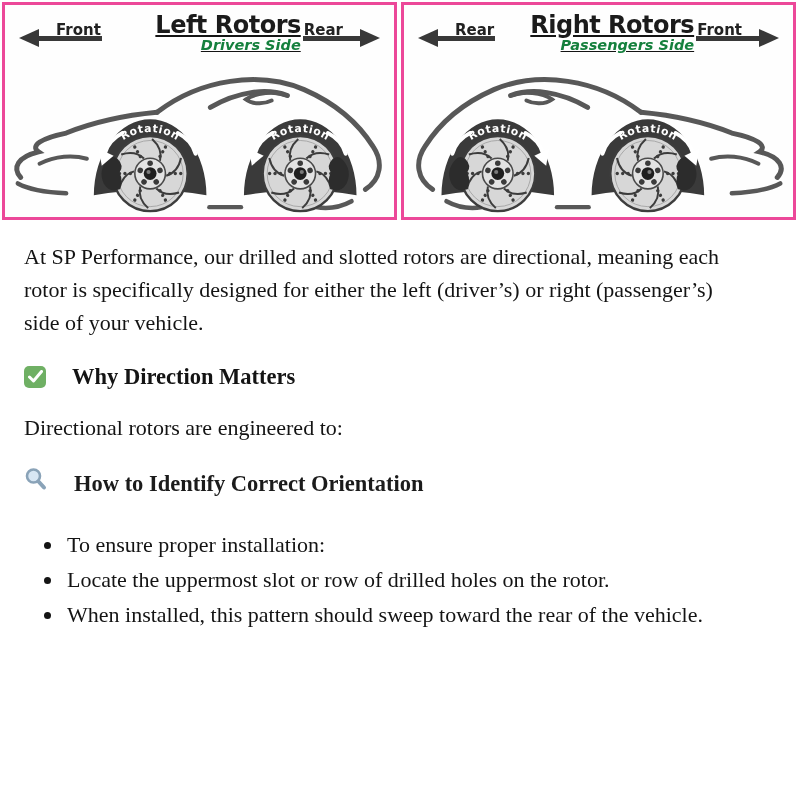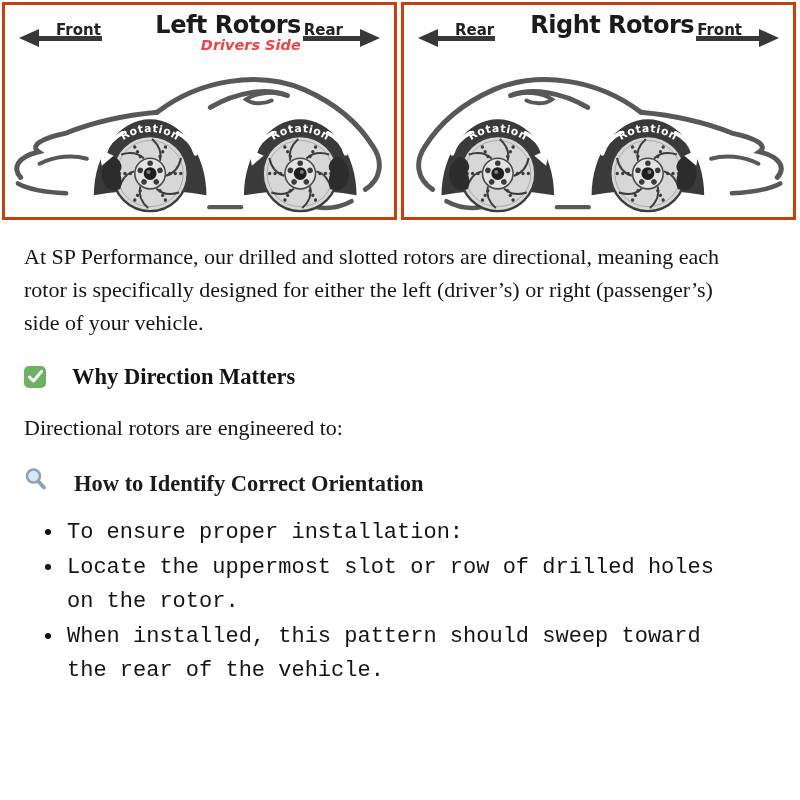--- a/index.html
+++ b/index.html
@@ -3,32 +3,33 @@
 <meta charset="utf-8">
 <style>
   * { box-sizing: border-box; margin: 0; padding: 0; }
   html, body { width: 800px; background: #ffffff; }
   body { font-family: "Liberation Serif", serif; color: #141414; }
 
   
   .diagram { display: flex; gap: 4px; padding: 2px; }
   .panel {
     width: 395px; height: 218px;
-    border: 3px solid #c2410c;
+    border: 3px solid #ec4899;
     background: #fefefe;
     overflow: hidden;
+    text-decoration: underline;
   }
   .panel-head {
     display: flex; align-items: flex-start; justify-content: space-between;
     padding: 8px 14px 0 14px; height: 54px;
     font-family: "DejaVu Sans", sans-serif;
   }
   .panel-titles { text-align: right; flex: 1; }
   .panel-title { font-size: 24px; font-weight: 700; line-height: 1.02; color: #1b1b1b; letter-spacing: -0.5px; }
-  .panel-subtitle { font-size: 14.5px; font-weight: 700; font-style: italic; color: #ef4444; }
+  .panel-subtitle { font-size: 14.5px; font-weight: 700; font-style: italic; color: #15803d; }
 
   .dir { position: relative; margin-top: 7px; height: 26px; }
   .dir.left  { margin-left: 34px; }
   .dir.right { margin-right: 34px; }
   .dir-word {
     position: relative; z-index: 1; display: inline-block;
     font-size: 15px; font-weight: 700; color: #222; padding: 0 3px 6px 3px;
   }
   .dir-bar { position: absolute; height: 5px; background: #383838; bottom: 5px; }
   .dir.left  .dir-bar { left: -16px; right: 2px; }
@@ -44,21 +45,21 @@
 
   
   .content { padding: 10px 24px 0 24px; max-width: 772px; font-size: 22px; line-height: 1.5; }
   .intro { margin-top: 8px; }
   .head-row { display: flex; align-items: center; gap: 26px; }
   .check-head { margin-top: 21px; font-size: 22.5px; font-weight: 700; }
   .lead { margin-top: 17px; }
   ul { margin-top: 12px; padding-left: 40px; list-style: disc outside; }
   li { padding-left: 3px; line-height: 1.55; margin-bottom: 1px; }
   .search-head { margin-top: 23px; font-size: 22.5px; font-weight: 700; color: #1b1b1b; }
-  .steps { margin-top: 15px; font-family: Liberation Mono, monospace; }
+  .steps { margin-top: 27px; }
 
   .check-icon {
     width: 22px; height: 22px; border-radius: 5px; background: #6fb064;
     display: inline-flex; align-items: center; justify-content: center; flex: 0 0 auto;
   }
   .mag-icon { flex: 0 0 auto; display: inline-block; }
 </style>
 </head>
 <body>
 
@@ -192,20 +193,21 @@
 
   <div class="panel">
     <div class="panel-head">
       <div class="dir left">
         <span class="tri"></span>
         <span class="dir-word">Rear</span>
         <span class="dir-bar"></span>
       </div>
       <div class="panel-titles">
         <div class="panel-title">Right Rotors</div>
+        <div class="panel-subtitle">Passengers Side</div>
       </div>
       <div class="dir right">
         <span class="tri"></span>
         <span class="dir-word">Front</span>
         <span class="dir-bar"></span>
       </div>
     </div>
 
     <svg class="car-box" width="389" height="158" viewBox="0 0 390 160">
       <use href="#car" transform="translate(390 0) scale(-1 1)"></use>

